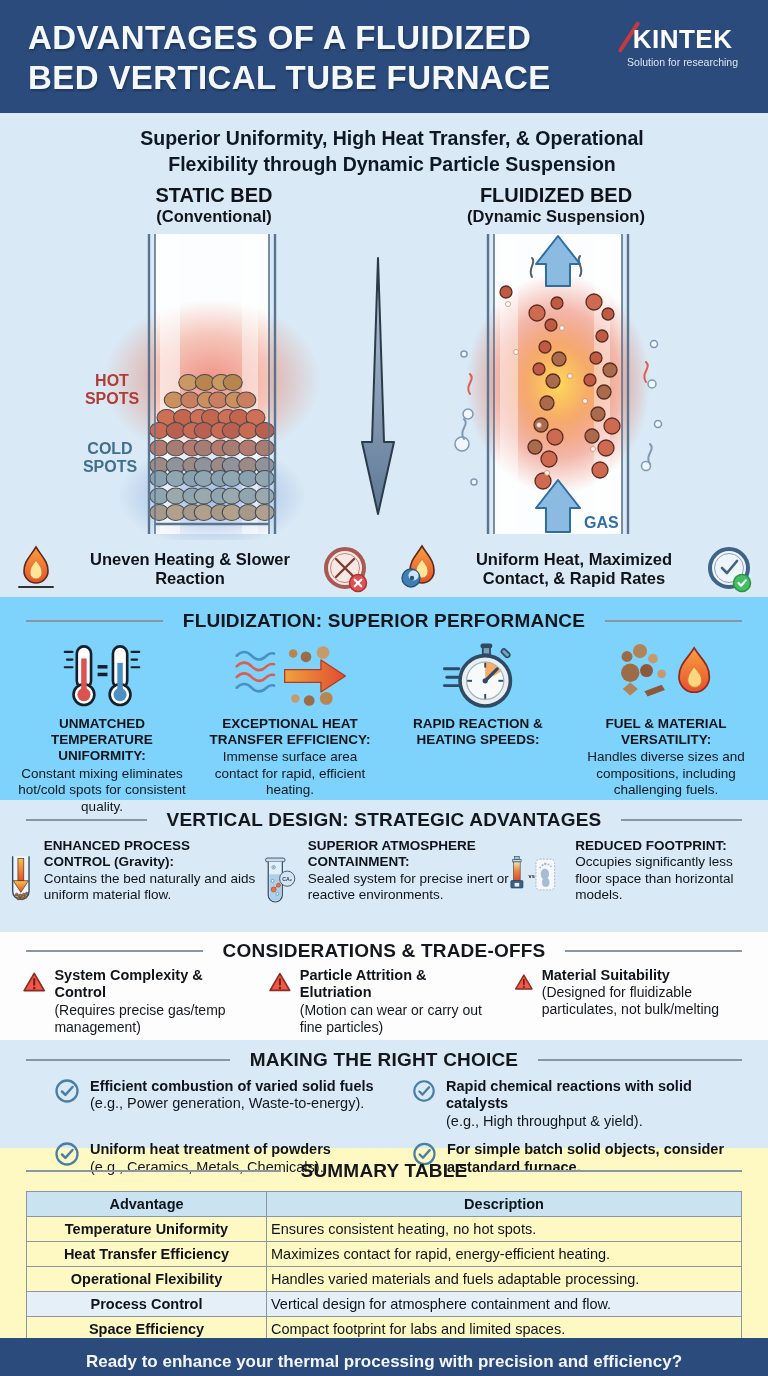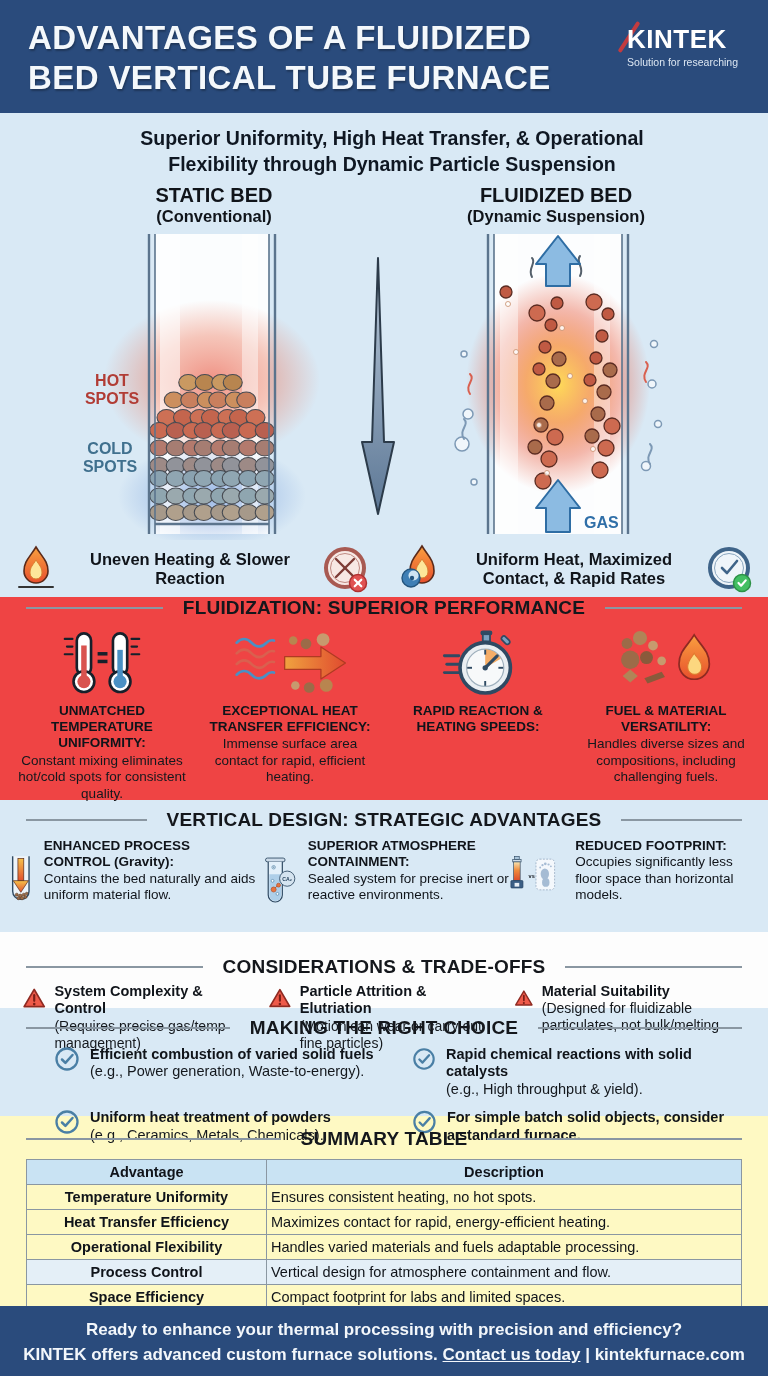--- a/index.html
+++ b/index.html
@@ -2,21 +2,21 @@
 <html><head>
 <meta charset="utf-8">
 <style>
   * { box-sizing: border-box; margin: 0; padding: 0; }
   body { font-family: "Liberation Sans", "DejaVu Sans", sans-serif; background:#e8eef4; }
   #page { width:768px; height:1376px; margin:0 auto; background:#fdfdfd; overflow:hidden; position:relative; }
 
   
   .header { height:113px; background:#2a4b7c; color:#f4f8fb; display:flex; justify-content:space-between; align-items:flex-start; padding:18px 30px 0 28px; }
   .title { font-size:33px; font-weight:800; line-height:1.22; letter-spacing:.4px; text-shadow:1px 2px 2px rgba(0,0,0,.28); }
-  .logo { position:relative; text-align:left; margin-top:6px; }
+  .logo { position:relative; text-align:center; margin-top:6px; }
   .logo-text { font-size:26px; font-weight:800; letter-spacing:.5px; color:#ffffff; position:relative; }
   .logo-slash { position:absolute; left:0px; top:-5px; width:4px; height:36px; background:#c23b3f; transform:rotate(33deg); border-radius:2px; }
   .logo-tagline { font-size:10.5px; color:#dce6f2; margin-top:1px; }
 
   
   .intro { height:484px; background:#d9e9f5; padding-top:13px; position:relative; }
   .subtitle { text-align:center; font-size:19.5px; font-weight:700; color:#0f1722; line-height:1.32;margin-left:16px; }
   .col-titles { position:relative; height:50px; margin-top:7px; }
   .col-title { position:absolute; text-align:center; color:#10141a; }
   .col-title .main { font-size:20px; font-weight:800; }
@@ -34,36 +34,36 @@
   .captions { display:flex; height:58px; margin-top:0px;justify-content:center; }
   .caption-group { width:50%; display:flex; align-items:center; justify-content:center; gap:12px; }
   .caption-text { font-size:16.5px; font-weight:800; color:#10141a; text-align:center; line-height:1.2; max-width:240px; }
 
   
   .sec-head { display:flex; align-items:center; padding:0 26px; }
   .sec-head .rule { flex:1; height:2px; background:#8a97a2; }
   .sec-head h2 { margin:0 20px; font-size:19px; font-weight:800; color:#14171c; letter-spacing:.2px; white-space:nowrap; }
 
   
-  .performance { height:203px; background:#ef4444; }
+  .performance { height:203px; background:#7dd3fc; padding-top:13px; }
   .perf-grid { display:flex; padding:4px 8px 0; }
   .perf-item { flex:1; text-align:center; padding:0 7px; }
   .perf-icon { height:80px; display:flex; align-items:center; justify-content:center; }
   .perf-title { font-weight:800; font-size:13.5px; line-height:1.2; color:#10141a; }
   .perf-body  { font-size:13.5px; line-height:1.22; color:#14181d; margin-top:1px; }
 
   
   .vertical { height:132px; background:#d9e9f5; padding-top:9px; }
   .vert-grid { display:flex; padding:7px 8px 0; }
   .vert-item { flex:1; display:flex; gap:10px; align-items:flex-start; }
   .vert-text { font-size:13.5px; line-height:1.22; color:#10141a; }
   .vert-title { font-weight:800; }
 
   
-  .considerations { height:76px; background:#fdfdfd; padding-top:24px; }
+  .considerations { height:108px; background:#fdfdfd; padding-top:8px; }
   .cons-grid { display:flex; padding:5px 22px 0; gap:14px; }
   .cons-item { flex:1; display:flex; gap:8px; align-items:flex-start; }
   .cons-title { font-weight:700; font-size:14.5px; color:#10141a; line-height:1.2; }
   .cons-body  { font-size:14px; color:#14181d; line-height:1.2; }
 
   
   .choice { height:108px; background:#d9e9f5; padding-top:9px; }
   .choice-grid { display:grid; grid-template-columns:1fr 1fr; padding:7px 34px 0 54px; column-gap:36px; row-gap:11px; }
   .choice-item { display:flex; gap:10px; align-items:flex-start; }
   .choice-title { font-weight:700; font-size:14.5px; color:#10141a; line-height:1.2; }

